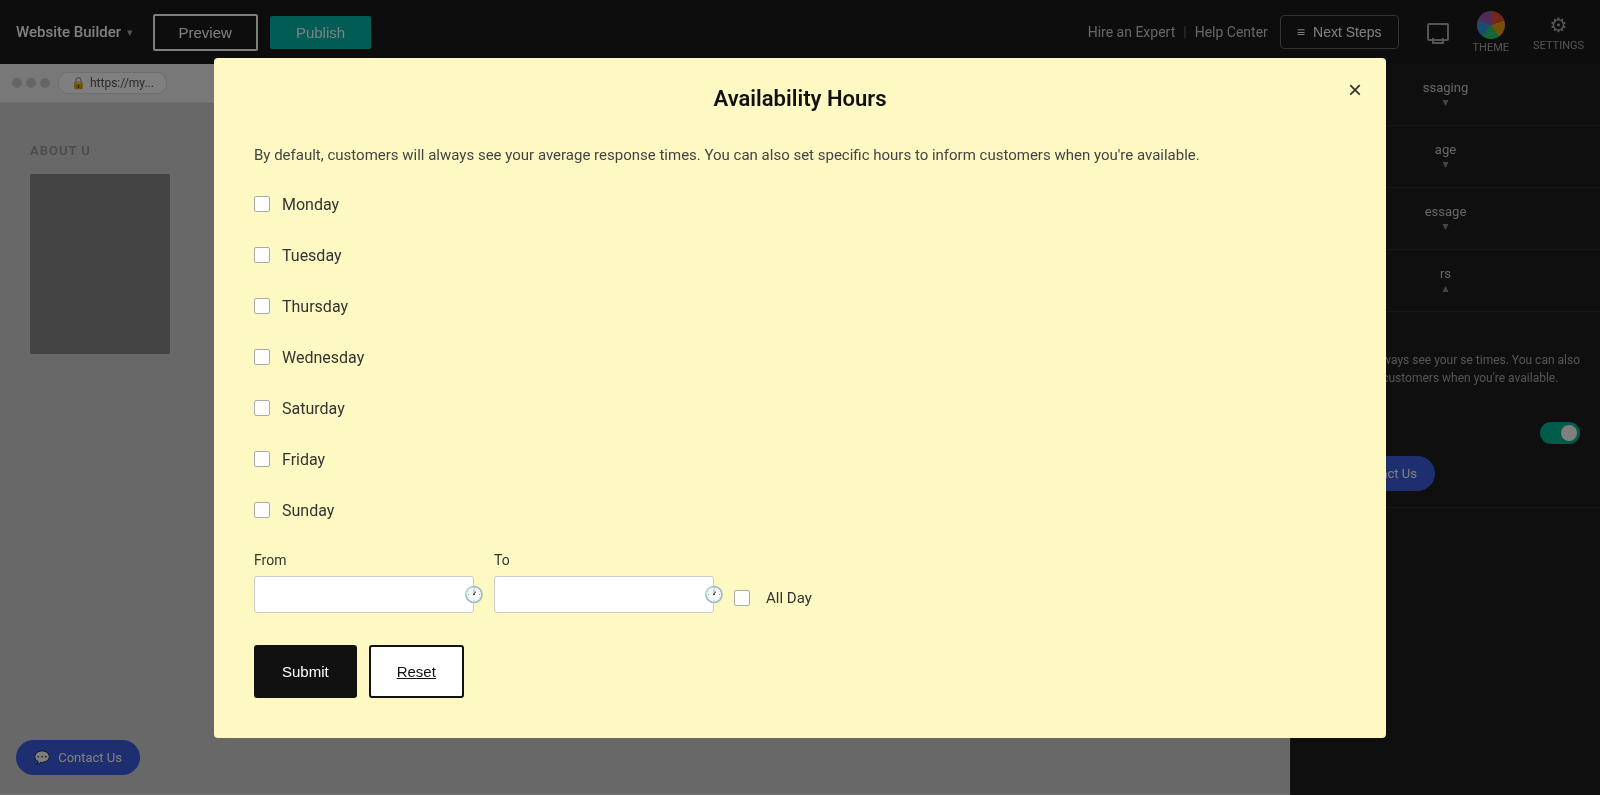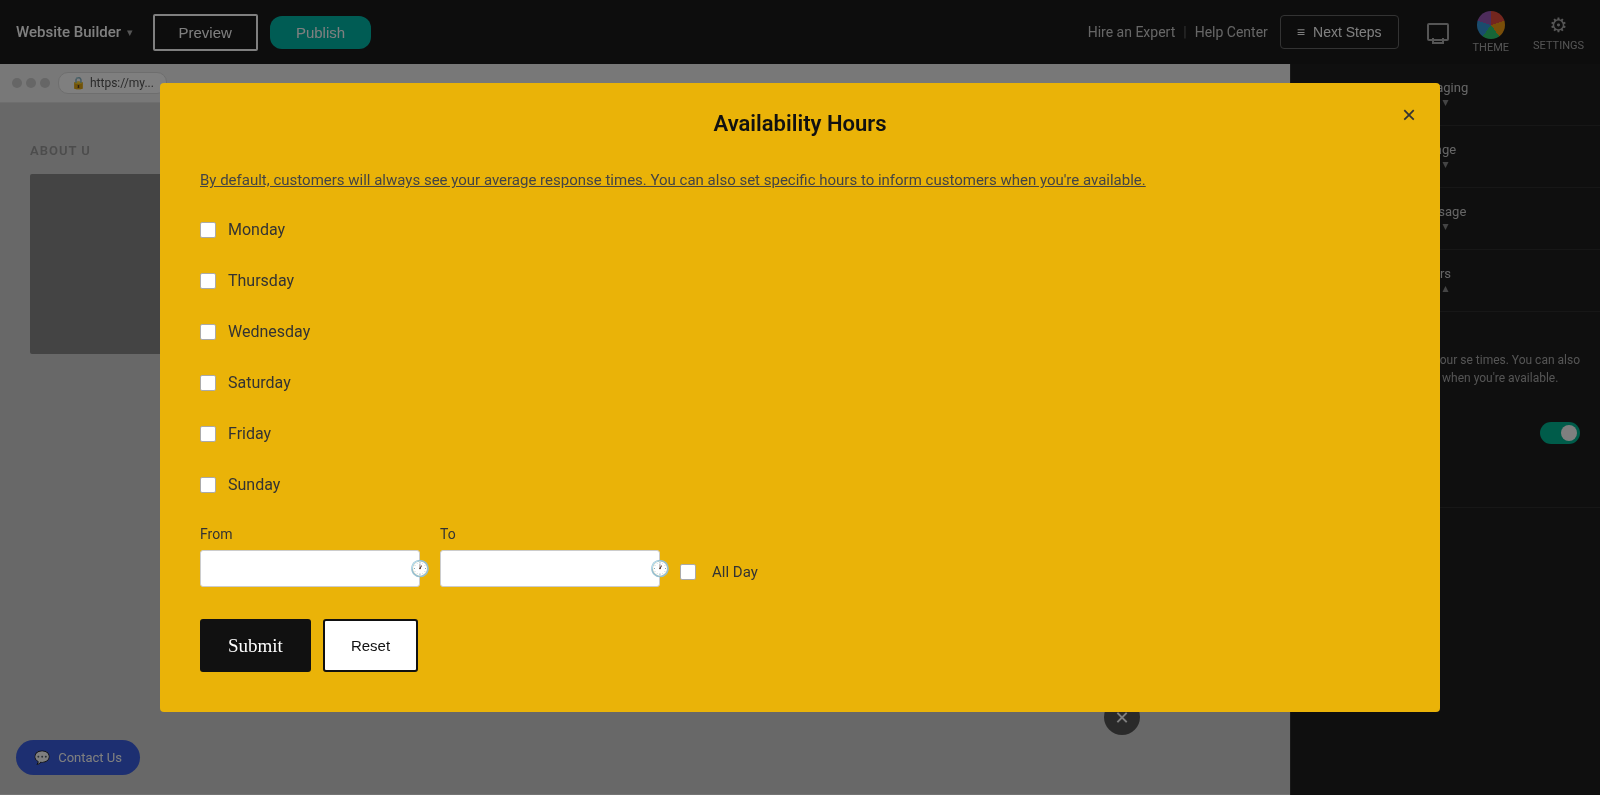--- a/index.html
+++ b/index.html
@@ -46,21 +46,21 @@
       cursor: pointer;
       border-radius: 2px;
     }
     .btn-publish {
       background: #00b8a9;
       border: none;
       color: #fff;
       padding: 8px 26px;
       font-size: 15px;
       cursor: pointer;
-      border-radius: 12px;
+      border-radius: 2px;
       font-weight: 500;
     }
     .top-bar-spacer { flex: 1; }
     .top-bar-links {
       display: flex;
       align-items: center;
       gap: 8px;
       color: #ccc;
       font-size: 14px;
     }
@@ -324,23 +324,23 @@
       left: 0;
       right: 0;
       bottom: 0;
       background: rgba(0,0,0,0.5);
       display: flex;
       align-items: center;
       justify-content: center;
       z-index: 100;
     }
     .modal {
-      background: #eab308;
+      background: #fef9c3;
       border-radius: 4px;
-      width: 1280px;
+      width: 1172px;
       max-height: 720px;
       overflow-y: auto;
       position: relative;
       padding: 0;
     }
     .modal-header {
       text-align: center;
       padding: 28px 24px 0;
       position: relative;
     }
@@ -361,21 +361,20 @@
       line-height: 1;
     }
     .modal-body {
       padding: 32px 40px 40px;
     }
     .modal-description {
       color: #444;
       font-size: 15px;
       line-height: 1.6;
       margin-bottom: 28px;
-      text-decoration: underline;
     }
     .days-list {
       display: flex;
       flex-direction: column;
       gap: 32px;
       margin-bottom: 32px;
     }
     .day-item {
       display: flex;
       align-items: center;
@@ -449,33 +448,33 @@
     }
     .action-row {
       display: flex;
       gap: 12px;
     }
     .btn-submit {
       background: #111;
       color: #fff;
       border: none;
       padding: 12px 28px;
-      font-size: 19px;
+      font-size: 15px;
       cursor: pointer;
       border-radius: 3px;
-      font-family: Liberation Serif, serif;
     }
     .btn-reset {
       background: #fff;
       color: #111;
       border: 2px solid #111;
       padding: 16px 26px;
       font-size: 15px;
       cursor: pointer;
       border-radius: 3px;
+      text-decoration: underline;
     }
   </style>
 </head>
 <body>
 
 <div class="top-bar">
   <div class="brand">
     <span>Website Builder</span>
     <span class="brand-chevron">▾</span>
   </div>
@@ -578,20 +577,24 @@
     <div class="modal-body">
       <p class="modal-description">By default, customers will always see your average response times. You can also set specific hours to inform customers when you're available.</p>
 
       <div class="days-list">
         <div class="day-item">
           <div class="day-checkbox"></div>
           <span class="day-label">Monday</span>
         </div>
         <div class="day-item">
           <div class="day-checkbox"></div>
+          <span class="day-label">Tuesday</span>
+        </div>
+        <div class="day-item">
+          <div class="day-checkbox"></div>
           <span class="day-label">Thursday</span>
         </div>
         <div class="day-item">
           <div class="day-checkbox"></div>
           <span class="day-label">Wednesday</span>
         </div>
         <div class="day-item">
           <div class="day-checkbox"></div>
           <span class="day-label">Saturday</span>
         </div>

